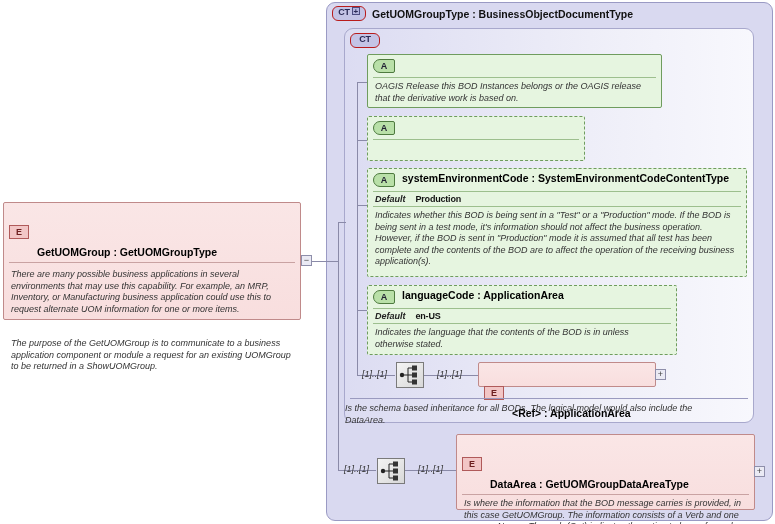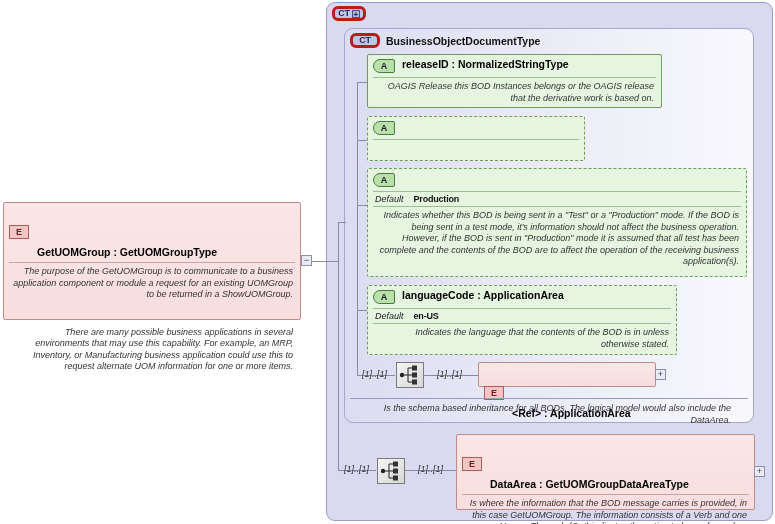--- a/index.html
+++ b/index.html
@@ -26,24 +26,24 @@
     border-radius: 9px;
   }
   .ct-inner {
     background: linear-gradient(to right, #dcdcf2 0%, #eeeef8 60%, #f8f8fd 100%);
     border: 1px solid #a8a8cc;
     border-radius: 9px;
   }
 
   .ct-badge {
     display: inline-flex;
-    align-items: flex-end;
+    align-items: flex-start;
     justify-content: center;
     width: 30px; height: 15px;
-    border: 3px solid #b91c1c;
+    border: 1px solid #b91c1c;
     border-radius: 6px;
     background: #c4c4e6;
     font-size: 9px;
     font-weight: bold;
     color: #2b2b55;
     letter-spacing: -0.2px;
     vertical-align: middle;
   }
   .ct-badge.plus { width: 34px; }
   .ct-badge .pm {
@@ -106,29 +106,28 @@
   .rowline {
     border-top: 1px solid #9dbf8e;
     margin: 0 5px;
   }
   .defrow {
     display: flex;
     gap: 10px;
     padding: 2px 6px 2px 7px;
     font-size: 9px;
   }
-  .defrow .lbl { font-style: italic; color: #222; }
+  .defrow .lbl { font-style: italic; color: #222; font-weight: bold; }
   .defrow .val { font-weight: bold; color: #111; letter-spacing: -0.2px; }
   .doc {
     padding: 3px 7px 20px 7px;
     font-size: 9px;
     font-style: italic;
     color: #333;
     line-height: 11.5px;
-    text-align: right;
   }
 
   
   .elem {
     position: absolute;
     background: linear-gradient(to bottom, #fae6e6 0%, #f8dede 100%);
     border: 1px solid #c08a8a;
     border-radius: 2px;
   }
   .elem .hdr {
@@ -202,55 +201,55 @@
 
 <div id="canvas">
 
   <div class="box ct-outer" style="left:326px; top:2px; width:447px; height:519px;"></div>
 
   <div class="ct-title" style="left:332px; top:6px;">
     <span class="ct-badge plus">
       <span>CT</span>
         <span class="pm">+</span>
     </span>
+    <span>GetUOMGroupType : BusinessObjectDocumentType</span>
   </div>
 
   <div class="box ct-inner" style="left:344px; top:28px; width:410px; height:395px;"></div>
 
   <div class="ct-title" style="left:350px; top:33px;">
     <span class="ct-badge">CT</span>
-    <span>BusinessObjectDocumentType</span>
   </div>
 
   <div class="line vline" style="left:357px; top:82px; height:293px;"></div>
   <div class="line hline" style="left:357px; top:82px; width:10px;"></div>
   <div class="line hline" style="left:357px; top:140px; width:10px;"></div>
   <div class="line hline" style="left:357px; top:205px; width:10px;"></div>
   <div class="line hline" style="left:357px; top:310px; width:10px;"></div>
   <div class="line hline" style="left:357px; top:375px; width:38px;"></div>
 
   <div class="attr" style="left:367px; top:54px; width:295px; height:54px;">
     <div class="hdr">
       <span class="a-badge">A</span>
-      <span class="name">releaseID : NormalizedStringType</span>
     </div>
     <div class="rowline"></div>
     <div class="doc">OAGIS Release this BOD Instances belongs or the OAGIS release that the derivative work is based on.</div>
   </div>
 
   <div class="attr optional" style="left:367px; top:116px; width:218px; height:45px;">
     <div class="hdr">
       <span class="a-badge">A</span>
     </div>
     <div class="rowline"></div>
   </div>
 
   <div class="attr optional" style="left:367px; top:168px; width:380px; height:109px;">
     <div class="hdr">
       <span class="a-badge">A</span>
+      <span class="name wrapped">systemEnvironmentCode : SystemEnvironmentCodeContentType</span>
     </div>
     <div class="rowline"></div>
     <div class="defrow">
       <span class="lbl">Default</span>
       <span class="val">Production</span>
     </div>
     <div class="rowline"></div>
     <div class="doc">Indicates whether this BOD is being sent in a "Test" or a "Production" mode. If the BOD is being sent in a test mode, it's information should not affect the business operation. However, if the BOD is sent in "Production" mode it is assumed that all test has been complete and the contents of the BOD are to affect the operation of the receiving business application(s).</div>
   </div>
 
@@ -330,21 +329,21 @@
     <div class="doc">Is where the information that the BOD message carries is provided, in this case GetUOMGroup. The information consists of a Verb and one or more Nouns. The verb (Get) indicates the action to be performed on the Noun (UOMGroup).</div>
   </div>
   <div class="stub" style="left:754px; top:466px;">+</div>
 
   <div class="elem" style="left:3px; top:202px; width:298px; height:118px;">
     <div class="hdr">
       <span class="e-badge">E</span>
       <span class="name">GetUOMGroup : GetUOMGroupType</span>
     </div>
     <div class="rowline"></div>
+    <div class="doc" style="padding-top:6px;">There are many possible business applications in several environments that may use this capability.  For example, an MRP, Inventory, or Manufacturing business application could use this to request alternate UOM information for one or more items.</div>
     <div class="doc">The purpose of the GetUOMGroup is to communicate to a business application component or module a request for an existing UOMGroup to be returned in a ShowUOMGroup.</div>
-    <div class="doc" style="padding-top:6px;">There are many possible business applications in several environments that may use this capability.  For example, an MRP, Inventory, or Manufacturing business application could use this to request alternate UOM information for one or more items.</div>
   </div>
 
   <div class="stub" style="left:301px; top:255px;">−</div>
   <div class="line hline" style="left:312px; top:261px; width:26px;"></div>
   <div class="line vline" style="left:338px; top:222px; height:40px;"></div>
 
 </div>
 
 </body></html>

